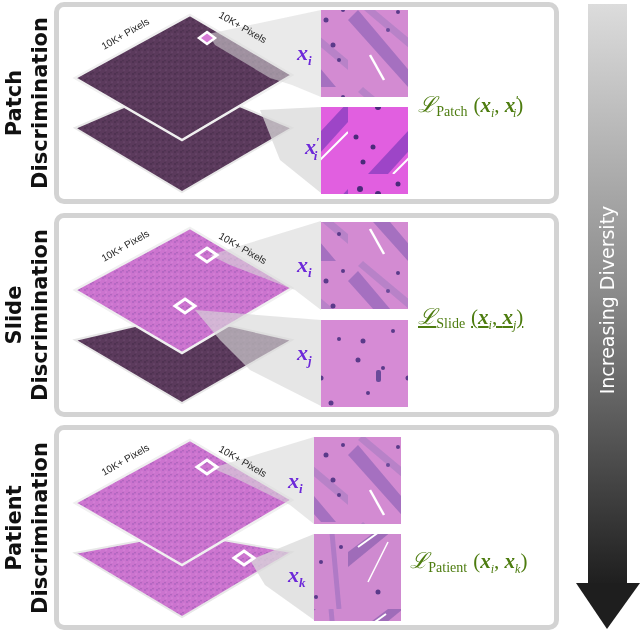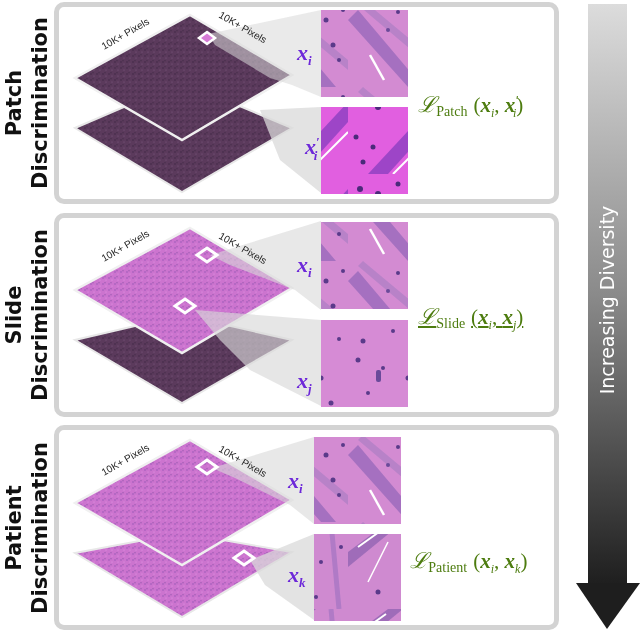--- a/index.html
+++ b/index.html
@@ -159,21 +159,21 @@
   <g>
     <rect x="588" y="4" width="39" height="582" fill="url(#arrowGrad)"></rect>
     <polygon points="576,583 640,583 607,629" fill="#1e1e1e"></polygon>
   </g>
 </svg>
 
 <div class="var" style="left:297px;top:40px;"><span>x</span><sub>i</sub></div>
 <div class="var" style="left:305px;top:134px;"><span>x</span><sup style="margin-right:-6px;">′</sup><sub>i</sub></div>
 
 <div class="var" style="left:297px;top:252px;"><span>x</span><sub>i</sub></div>
-<div class="var" style="left:297px;top:368px;"><span>x</span><sub>j</sub></div>
+<div class="var" style="left:297px;top:340px;"><span>x</span><sub>j</sub></div>
 
 <div class="var" style="left:288px;top:468px;"><span>x</span><sub>i</sub></div>
 <div class="var" style="left:288px;top:562px;font-style:italic;"><span>x</span><sub>k</sub></div>
 
 <div class="loss" style="left:418px;top:88px;">
   <span class="L">ℒ</span><span class="sub">Patch</span>(<span class="arg"><span>x</span><sub>i</sub></span>, <span class="arg"><span>x</span><sup style="margin-right:-5px;">′</sup><sub>i</sub></span>)
 </div>
 <div class="loss" style="left:418px;top:300px;text-decoration:underline;">
   <span class="L">ℒ</span><span class="sub">Slide</span>(<span class="arg"><span>x</span><sub>i</sub></span>, <span class="arg"><span>x</span><sub>j</sub></span>)
 </div>

